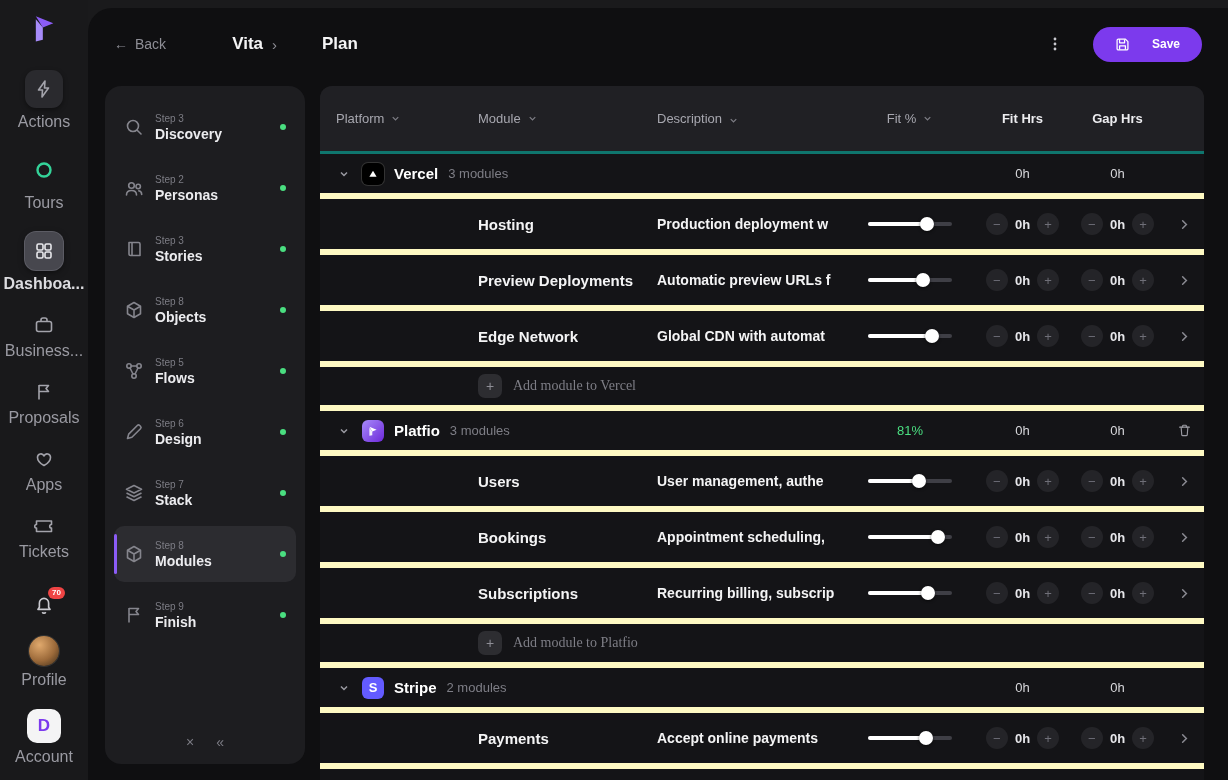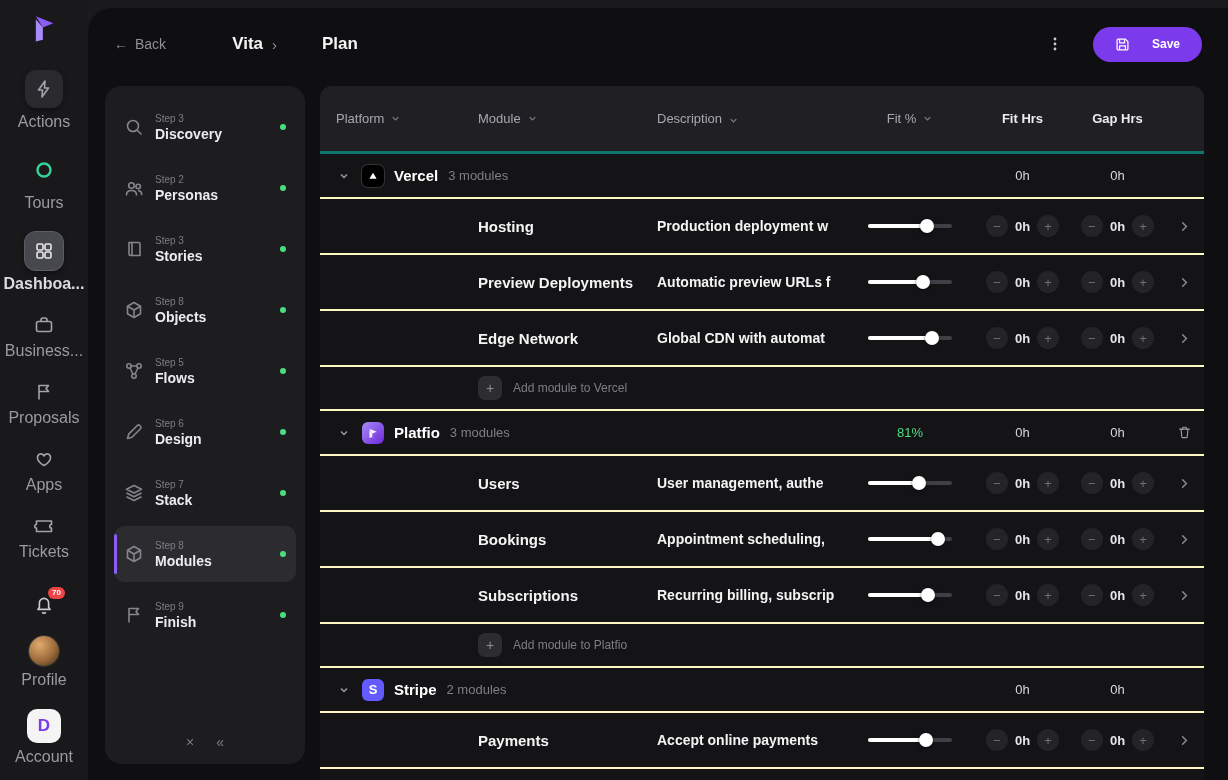--- a/index.html
+++ b/index.html
@@ -58,21 +58,21 @@
   .step-text { display:flex; flex-direction:column; gap:2px; }
   .step-label { font-size:10px; color:#7c7c84; }
   .step-name { font-size:14px; font-weight:bold; color:#ececef; }
   .step-dot { width:6px; height:6px; border-radius:50%; background:#4ade80; margin-left:auto; }
   .steps-foot { margin-top:auto; display:flex; justify-content:center; gap:22px;
     color:#7c7c84; font-size:14px; padding-bottom:2px; }
 
   
   .table { width:884px; background:#141417; border-radius:12px 12px 0 0; overflow:hidden; }
   .trow { display:grid; grid-template-columns:140px 185px 200px 130px 95px 95px 39px;
-    align-items:center; border-bottom:2px solid #fef9c3; }
+    align-items:center; border-bottom:6px solid #fef9c3; }
   .thead { height:68px; background:#202024; border-bottom:3px solid #0f766e; }
   .th { display:flex; align-items:center; gap:6px; color:#a7a7af; font-size:13px; }
   .th.sortable { cursor:pointer; }
   .th.c1 { padding-left:16px; }
   .th.c2 { padding-left:18px; }
   .th.c3 { padding-left:12px;align-items:flex-end; }
   .th.center { justify-content:center; }
   .th.strong { color:#ececef; font-weight:bold; }
   .sort-chev { color:#7c7c84; }
 
@@ -102,21 +102,21 @@
   .stepper { display:flex; align-items:center; justify-content:center; gap:7px; }
   .step-btn { width:22px; height:22px; border-radius:50%; background:#242428; color:#6f6f78;
     font-size:13px; line-height:1; display:flex; align-items:center; justify-content:center; }
   .step-val { color:#e6e6ea; font-size:13px; font-weight:bold; }
   .row-chev { display:flex; justify-content:center; color:#8a8a92; }
 
   .add-row { height:44px; }
   .add-cell { grid-column:2 / 4; display:flex; align-items:center; gap:11px; padding-left:18px; }
   .add-btn { width:24px; height:24px; border-radius:7px; background:#2d2d31; color:#8e8e96;
     font-size:14px; display:flex; align-items:center; justify-content:center; }
-  .add-label { color:#7e7e86; font-size:12px; }
+  .add-label { color:#7e7e86; font-size:14px;font-family:Liberation Serif, serif; }
 </style>
 </head>
 <body>
 
 <div class="rail">
   <div class="rail-logo">
     <svg width="28" height="28" viewBox="0 0 24 24">
         <path fill="#8b5cf6" d="M5 2l15 6-9 3.6z"></path>
         <path fill="#a78bfa" d="M11 11.6V22l-6 1.6V4.4z"></path>
       </svg>

